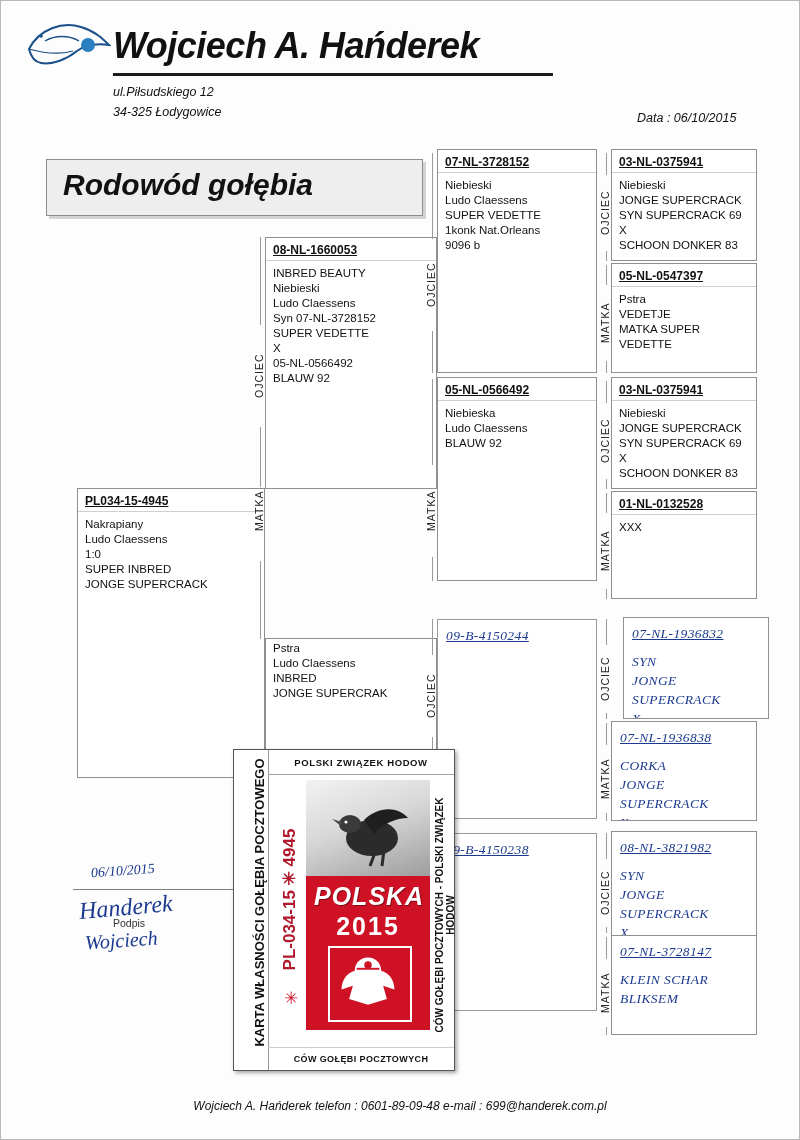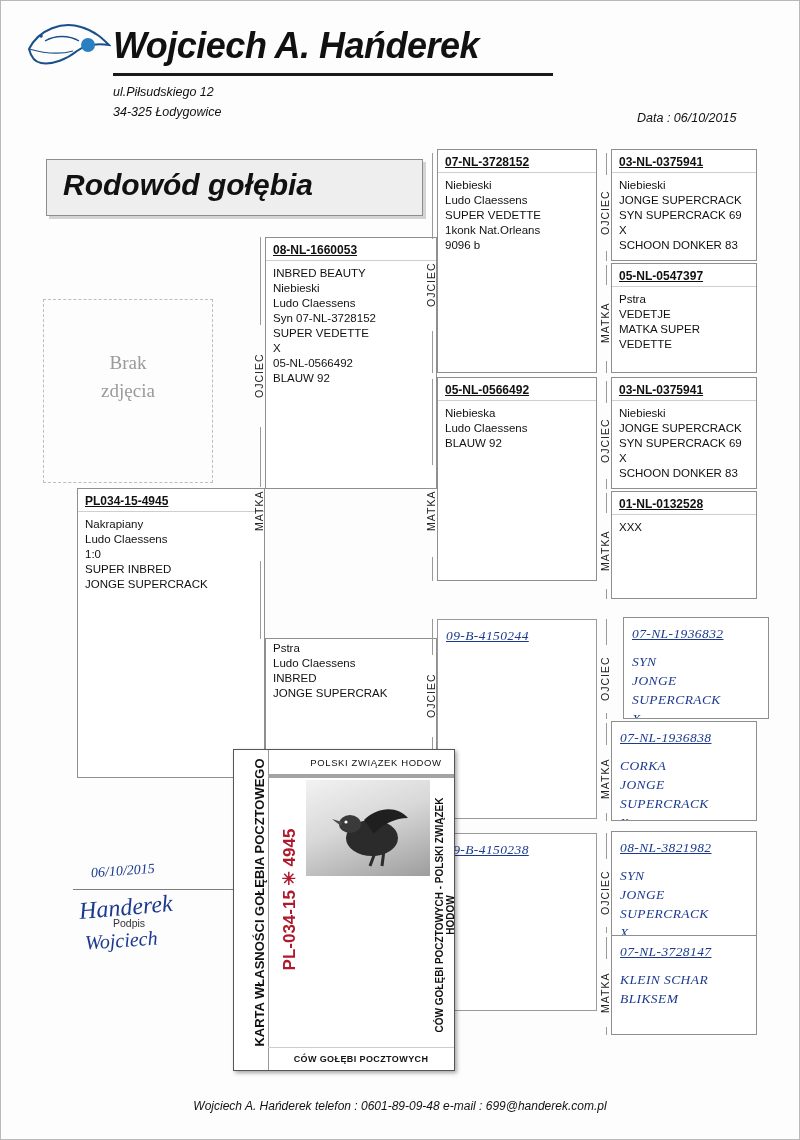--- a/index.html
+++ b/index.html
@@ -142,24 +142,23 @@
     background:#fff;border-right:1px solid #999;
   }
   .card-side span{
     position:absolute;left:-125px;top:145px;width:300px;
     writing-mode:horizontal-tb;
     transform:rotate(-90deg);
     font-size:13px;font-weight:bold;text-align:center;
   }
   .card-top{
     position:absolute;left:34px;top:0;width:186px;height:24px;
-    font-size:9.5px;font-weight:normal;letter-spacing:.6px;
+    font-size:9.5px;font-weight:bold;letter-spacing:.6px;
     display:flex;align-items:center;justify-content:center;
-    border-bottom:4px solid #a3a3a3;
-    padding-left:15px;
+    border-bottom:1px solid #a3a3a3;
   }
   .card-bottom{
     position:absolute;left:34px;bottom:0;width:186px;height:22px;
     font-size:9px;font-weight:bold;letter-spacing:.4px;
     display:flex;align-items:center;justify-content:center;
     border-top:1px solid #ccc;
   }
   .card-right{
     position:absolute;right:0;top:24px;width:24px;height:274px;
   }
@@ -233,24 +232,20 @@
   </div>
   <div class="brand">Wojciech A. Hańderek</div>
   <div class="brand-underline"></div>
   <div class="addr1">ul.Piłsudskiego 12</div>
   <div class="addr2">34-325 Łodygowice</div>
   <div class="date">Data :  06/10/2015</div>
 
   <div class="title-box"></div>
   <div class="title-text">Rodowód gołębia</div>
 
-  <div class="photo">
-    <span class="l1">Brak</span>
-    <span class="l2">zdjęcia</span>
-  </div>
 
   <div class="box" style="left:76px;top:487px;width:188px;height:290px;">
     <div class="hd">PL034-15-4945</div>
     <div class="bd">Nakrapiany
 Ludo Claessens
 1:0
 SUPER INBRED
 JONGE SUPERCRACK</div>
   </div>
 
@@ -430,18 +425,30 @@
       <div class="stamp-photo">
         <svg class="pigeon" viewBox="0 0 92 78">
           <ellipse cx="48" cy="46" rx="26" ry="18" fill="#2b2b2b"></ellipse>
           <ellipse cx="26" cy="32" rx="11" ry="9" fill="#3a3a3a"></ellipse>
           <path d="M18 30 L8 27 L17 34 Z" fill="#4a4a4a"></path>
           <path d="M40 28 C54 14, 74 14, 84 26 C72 26, 58 32, 50 42 Z" fill="#1f1f1f"></path>
           <path d="M52 58 L46 74 M60 58 L58 74" stroke="#2b2b2b" stroke-width="3"></path>
           <circle cx="22" cy="30" r="1.6" fill="#fff"></circle>
         </svg>
       </div>
+      <div class="stamp-red">
+        <div class="polska">POLSKA</div>
+        <div class="year">2015</div>
+        <div class="eagle-box">
+          <svg viewBox="0 0 80 72" width="76" height="68">
+            <path d="M40 10 C32 10, 26 16, 26 24 C18 26, 12 34, 12 44 L24 40 L20 54 L40 60 L60 54 L56 40 L68 44 C68 34, 62 26, 54 24 C54 16, 48 10, 40 10 Z" fill="#ffffff"></path>
+            <circle cx="40" cy="18" r="4" fill="#cf1126"></circle>
+            <path d="M28 22 L52 22" stroke="#cf1126" stroke-width="2"></path>
+          </svg>
+        </div>
+        <div class="star">✳</div>
+      </div>
     </div>
   </div>
 
   <div class="footer">Wojciech A. Hańderek   telefon : 0601-89-09-48   e-mail : 699@handerek.com.pl</div>
 
 </div>
 
 </body></html>

